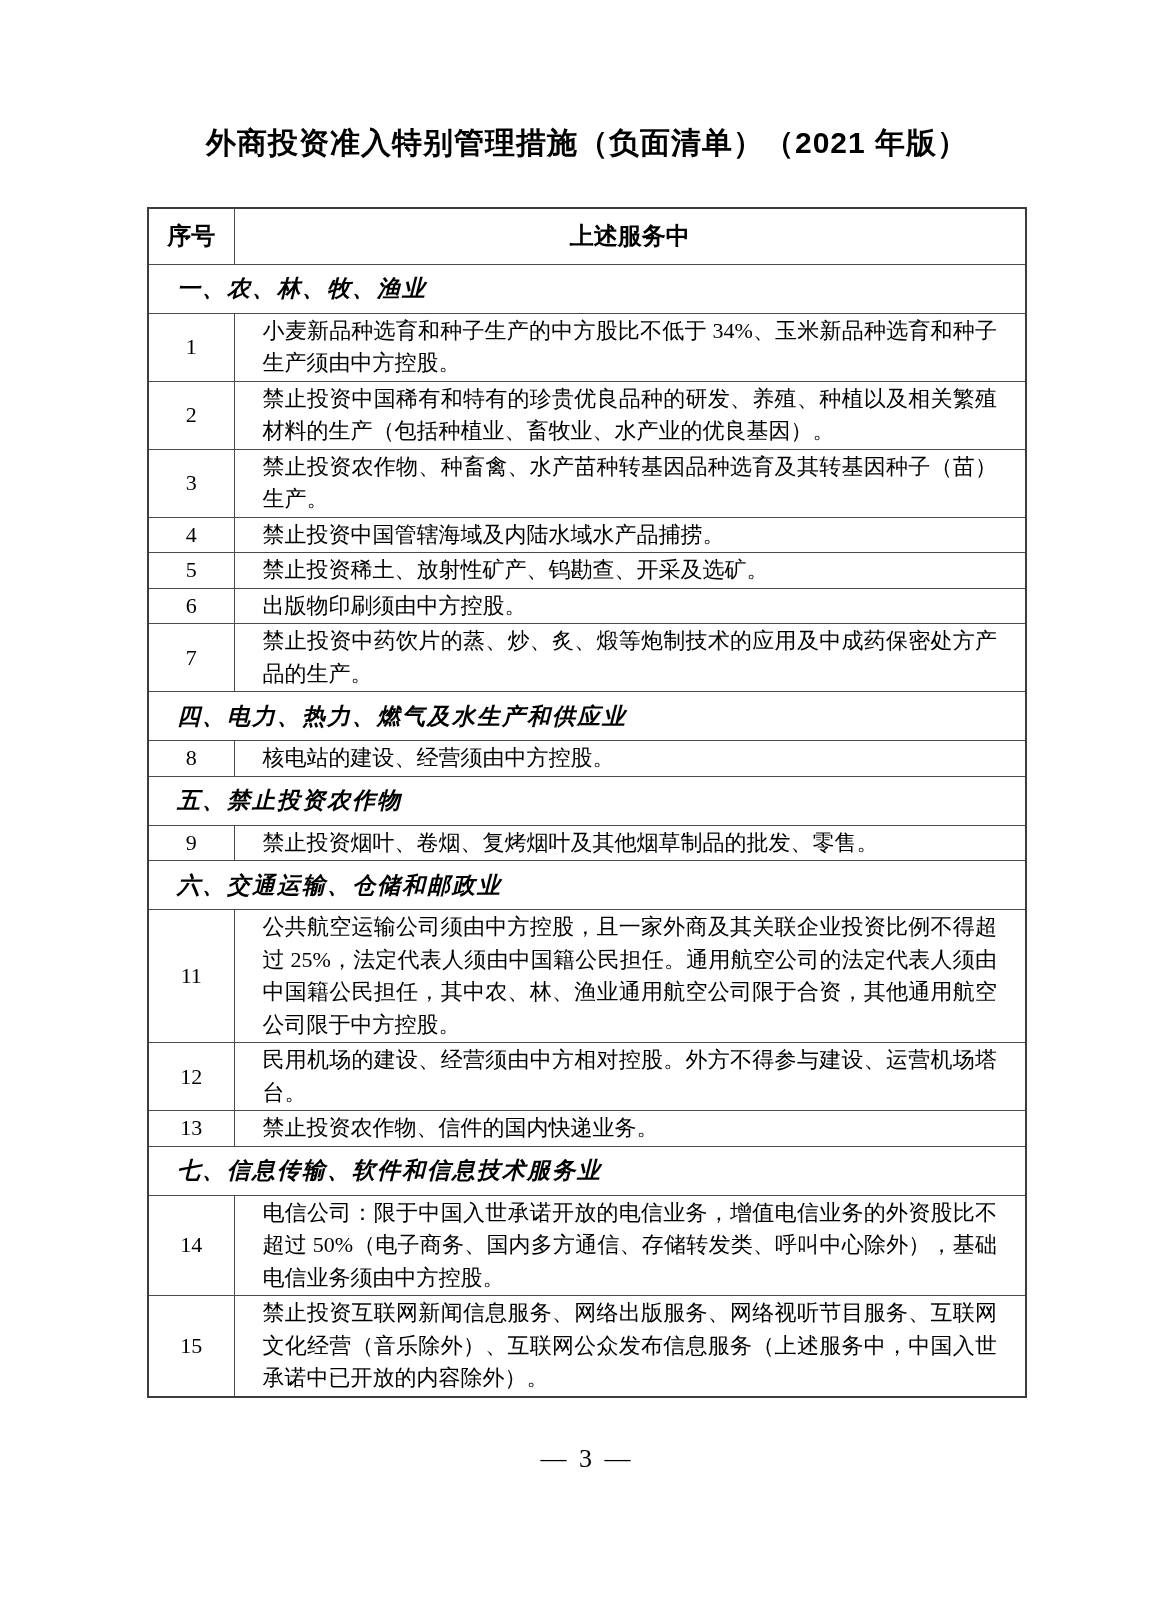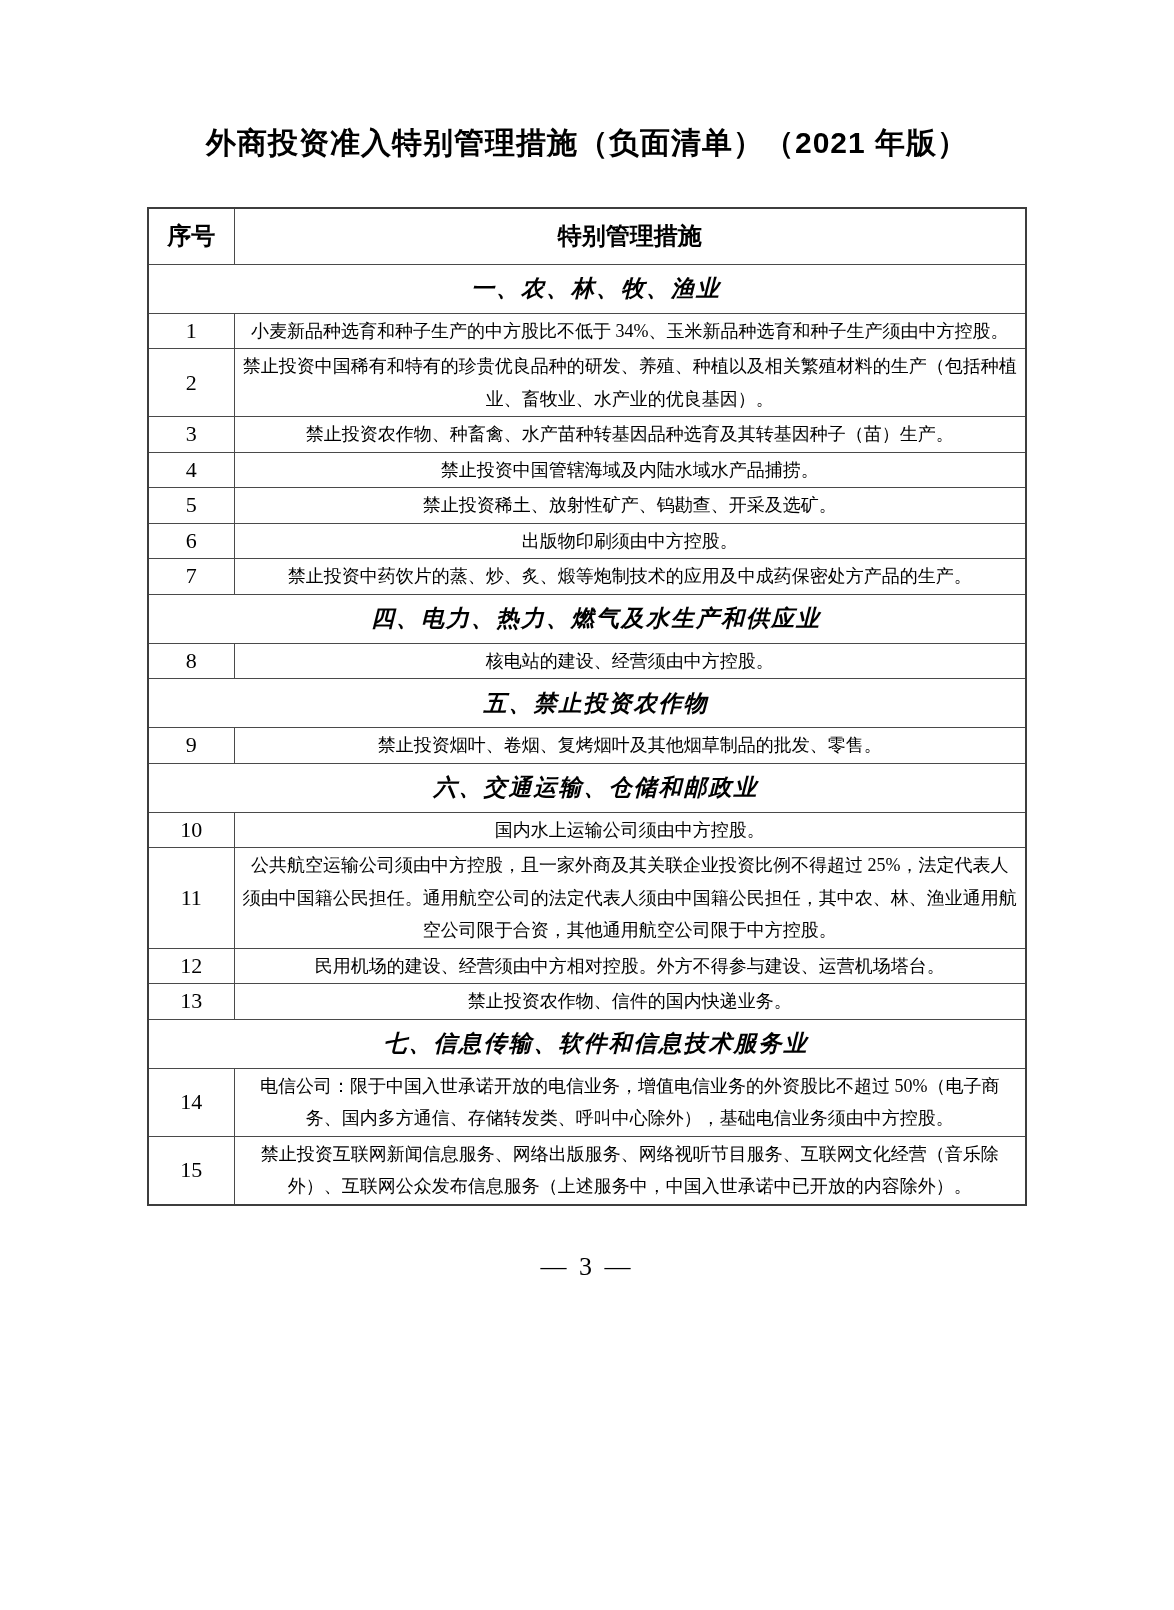--- a/index.html
+++ b/index.html
@@ -36,21 +36,20 @@
     margin-top: 47px;
     margin-left: 147px;
     width: 880px;
     border-collapse: collapse;
     table-layout: fixed;
     border: 2.5px solid #3d3d3d;
   }
   .measures-table th,
   .measures-table td {
     border: 1.5px solid #4a4a4a;
-    text-align: center;
   }
   .measures-table thead th {
     height: 56px;
     font-family: "Liberation Sans", "DejaVu Sans", sans-serif;
     font-weight: 700;
     font-size: 24px;
     text-align: center;
     vertical-align: middle;
     padding: 0;
   }
@@ -64,23 +63,23 @@
     padding: 0 10px 0 28px;
     vertical-align: middle;
   }
   .no-cell {
     text-align: center;
     vertical-align: middle;
     font-size: 22px;
     padding: 0;
   }
   .text-cell {
-    font-size: 18px;
+    font-size: 22px;
     line-height: 32.5px;
-    padding: 1px 8px;
+    padding: 1px 28px;
     vertical-align: middle;
     text-align: justify;
   }
   .text-cell.single { height: 34px; }
   .page-number {
     margin-top: 46px;
     text-align: center;
     font-size: 26px;
     letter-spacing: 3px;
   }
@@ -89,21 +88,21 @@
 <body>
 
 <div class="page">
 
   <h1 class="doc-title">外商投资准入特别管理措施（负面清单）（2021 年版）</h1>
 
   <table class="measures-table">
     <thead>
       <tr>
         <th class="col-no">序号</th>
-        <th class="col-measure">特别管理措施</th>
+        <th class="col-measure">上述服务中</th>
       </tr>
     </thead>
     <tbody>
         <tr>
           <td colspan="2" class="section-cell">一、农、林、牧、渔业</td>
         </tr>
         <tr>
           <td class="no-cell">1</td>
           <td class="text-cell">小麦新品种选育和种子生产的中方股比不低于 34%、玉米新品种选育和种子生产须由中方控股。</td>
         </tr>
@@ -142,24 +141,20 @@
           <td colspan="2" class="section-cell">五、禁止投资农作物</td>
         </tr>
         <tr>
           <td class="no-cell">9</td>
           <td class="text-cell single">禁止投资烟叶、卷烟、复烤烟叶及其他烟草制品的批发、零售。</td>
         </tr>
         <tr>
           <td colspan="2" class="section-cell">六、交通运输、仓储和邮政业</td>
         </tr>
         <tr>
-          <td class="no-cell">10</td>
-          <td class="text-cell single">国内水上运输公司须由中方控股。</td>
-        </tr>
-        <tr>
           <td class="no-cell">11</td>
           <td class="text-cell">公共航空运输公司须由中方控股，且一家外商及其关联企业投资比例不得超过 25%，法定代表人须由中国籍公民担任。通用航空公司的法定代表人须由中国籍公民担任，其中农、林、渔业通用航空公司限于合资，其他通用航空公司限于中方控股。</td>
         </tr>
         <tr>
           <td class="no-cell">12</td>
           <td class="text-cell single">民用机场的建设、经营须由中方相对控股。外方不得参与建设、运营机场塔台。</td>
         </tr>
         <tr>
           <td class="no-cell">13</td>
           <td class="text-cell single">禁止投资农作物、信件的国内快递业务。</td>

